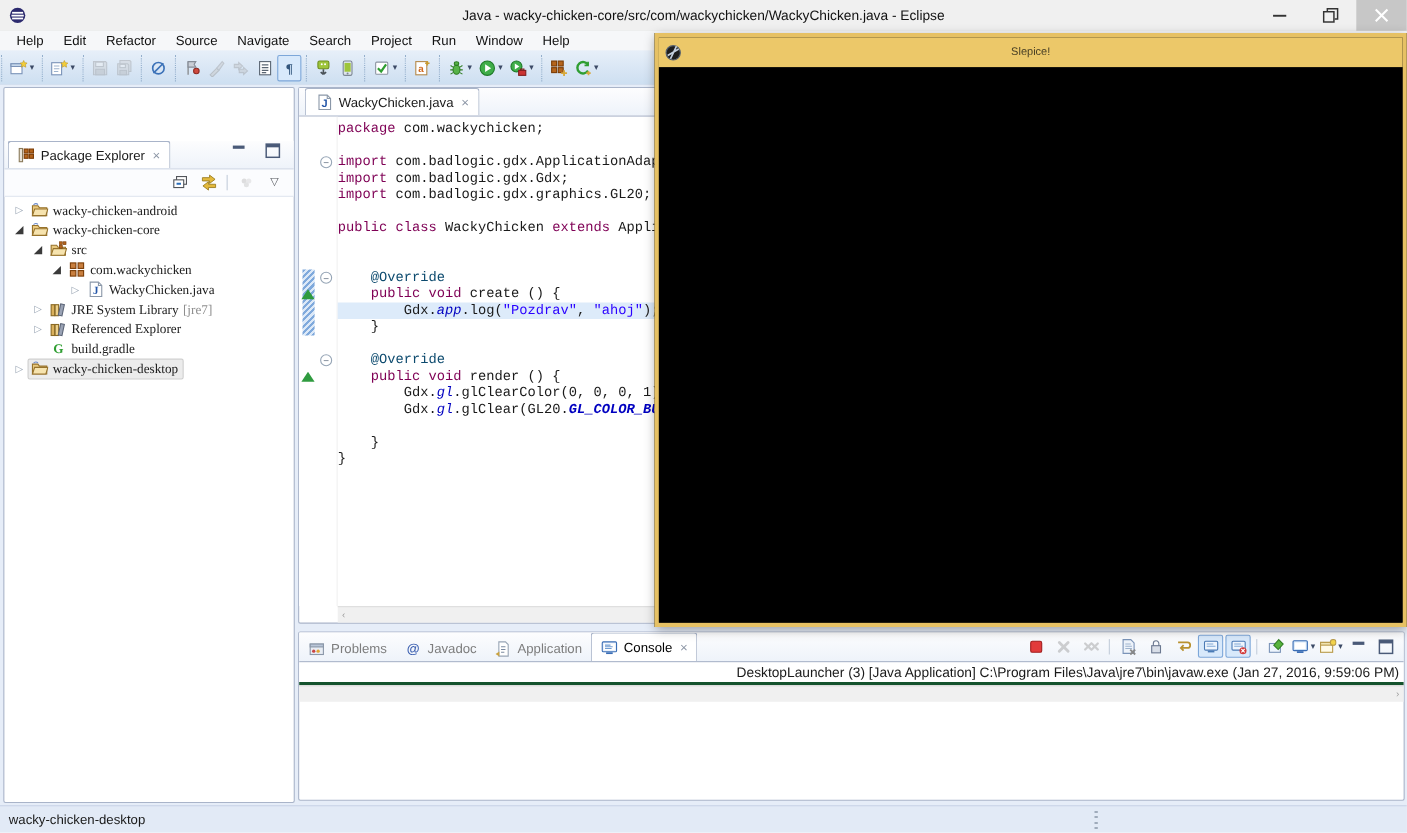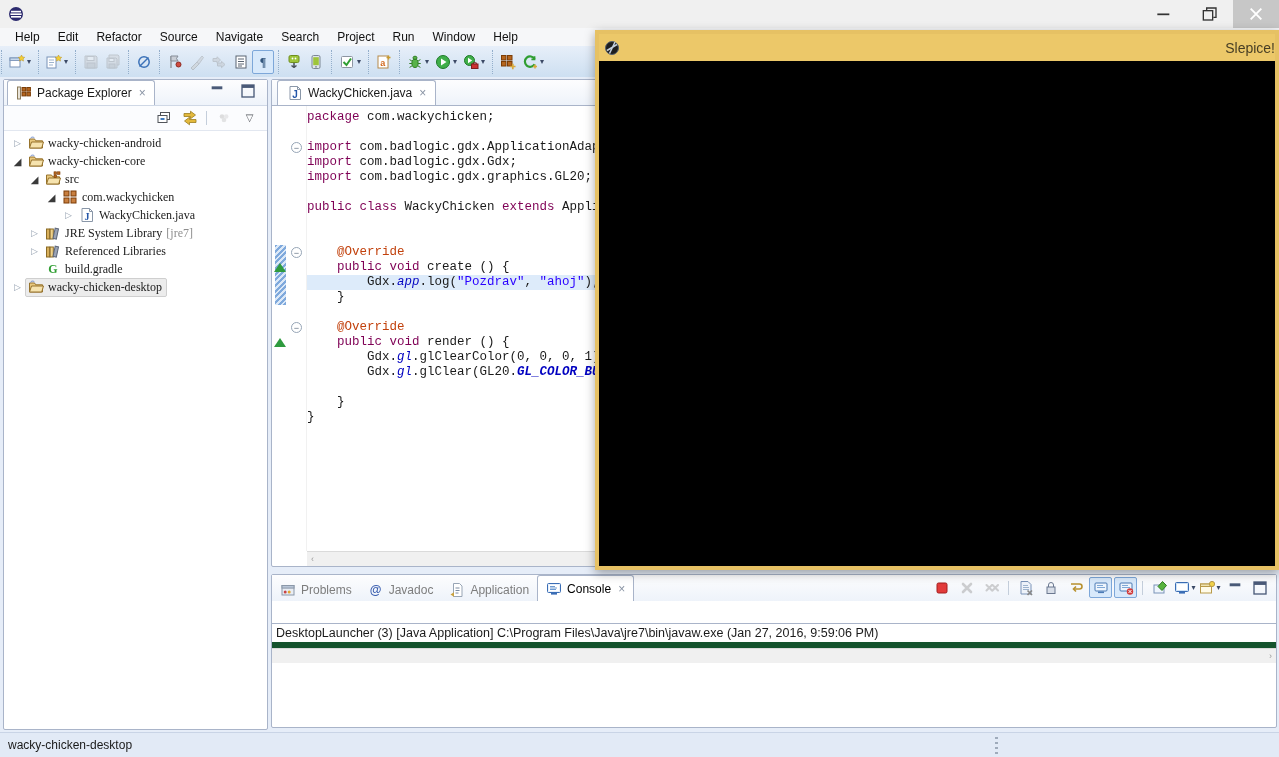--- a/index.html
+++ b/index.html
@@ -29,24 +29,24 @@
   .tb-btn.disabled{opacity:.4;filter:grayscale(.9);}
   .tb-btn.pressed{background:#d8e9fb;border-color:#7da7d9;}
   .dd{font-size:8px;color:#3c4a66;margin-left:2px;}
 
   
   .workbench{position:absolute;left:0;top:77px;right:0;height:656px;background:#e6edf8;}
   .panel{position:absolute;background:#fff;border:1px solid #a9b4c9;border-radius:2px;
          display:flex;flex-direction:column;box-sizing:border-box;}
   .pkg-panel{left:3px;top:2px;width:265px;height:651px;}
   .editor-panel{left:271px;top:2px;width:1006px;height:488px;}
-  .console-panel{left:271px;top:497px;width:1006px;height:154px;}
-
-  .view-header{height:25px;display:flex;align-items:flex-start;justify-content:space-between;
-               background:linear-gradient(#fdfdfe,#eef3fa);}
+  .console-panel{left:271px;top:497px;width:1006px;height:154px;text-align:right;}
+
+  .view-header{height:25px;display:flex;align-items:flex-end;justify-content:space-between;
+               background:linear-gradient(#fdfdfe,#eef3fa);margin-top:48px;}
   .view-tab{display:flex;align-items:center;gap:5px;height:24px;padding:0 8px;margin-left:3px;
             background:#fff;border:1px solid #a9b4c9;border-bottom:none;border-radius:3px 3px 0 0;font-size:12px;}
   .tab-close{color:#8a94a4;font-size:12px;margin-left:2px;}
   .view-minmax{display:flex;gap:8px;align-items:center;padding:0 8px 6px 0;}
   .view-toolbar{height:24px;display:flex;justify-content:flex-end;align-items:center;gap:3px;
                 padding:0 6px;background:#fbfcfe;border-bottom:1px solid #e2e7f0;border-top:1px solid #cfd8e6;}
   .vt-sep{width:1px;height:14px;background:#c4cedb;margin:0 2px;}
 
   
   .tree{flex:1;overflow:hidden;padding-top:3px;}
@@ -63,21 +63,21 @@
         background:#fff;border:1px solid #a9b4c9;border-bottom:none;border-radius:3px 3px 0 0;}
   .editor-body{position:relative;flex:1;background:#fff;border-top:1px solid #a9b4c9;overflow:hidden;}
   .ruler{position:absolute;left:0;top:0;bottom:0;width:16px;background:#fff;}
   .folds{position:absolute;left:16px;top:0;bottom:0;width:18px;background:#fff;border-right:1px solid #f1f1f1;}
   .code{position:absolute;left:35px;top:0;right:0;bottom:0;padding-top:4px;
         font-family:"Liberation Mono",monospace;font-size:12.5px;line-height:15px;white-space:pre;}
   .code-line{height:15px;}
   .code-line.cur{background:#ddebfa;}
   .tk-kw{color:#7f0055;font-weight:normal;}
   .tk-str{color:#2a00ff;}
-  .tk-ann{color:#c2410c;}
+  .tk-ann{color:#0c4a6e;}
   .tk-st{color:#0000c0;font-style:italic;}
   .tk-stb{color:#0000c0;font-style:italic;font-weight:bold;}
   .diff-strip{position:absolute;left:3px;width:11px;
               background:repeating-linear-gradient(135deg,#7fa9dc 0 2px,#dbe8f7 2px 4px);}
   .ovr-tri{position:absolute;left:2px;width:0;height:0;border-left:6px solid transparent;
            border-right:6px solid transparent;border-bottom:9px solid #2f9b3f;}
   .fold-dot{position:absolute;left:3px;width:11px;height:11px;border:1px solid #96a5b6;border-radius:50%;
             color:#5d6c7e;font-size:9px;line-height:10px;text-align:center;background:#fff;box-sizing:border-box;}
   .hscroll{height:14px;background:#f0f0f0;border-top:1px solid #dadada;display:flex;align-items:center;
            justify-content:space-between;color:#9a9a9a;font-size:9px;padding:0 4px;}
@@ -89,42 +89,42 @@
   .ctabs{display:flex;align-items:flex-end;height:26px;}
   .ctab{display:flex;align-items:center;gap:5px;padding:0 8px;height:23px;color:#7d7d7d;}
   .ctab.active{background:#fff;color:#000;border:1px solid #a9b4c9;border-bottom:none;
                border-radius:3px 3px 0 0;height:25px;}
   .console-toolbar{display:flex;align-items:center;gap:2px;padding-bottom:3px;}
   .cbtn{width:21px;height:19px;display:flex;align-items:center;justify-content:center;
         border:1px solid transparent;border-radius:2px;}
   .cbtn.disabled{opacity:.45;filter:grayscale(.9);}
   .cbtn.pressed{background:#d8e9fb;border-color:#7da7d9;}
   .csep{width:1px;height:14px;background:#c4cedb;margin:0 3px;}
-  .console-title{height:18px;line-height:18px;border-top:1px solid #a9b4c9;border-bottom:6px solid #14532d;
-                 padding:0 4px;background:#fff;font-size:12.5px;white-space:nowrap;overflow:hidden;margin-top:22px;}
+  .console-title{height:18px;line-height:18px;border-top:1px solid #a9b4c9;border-bottom:3px solid #14532d;
+                 padding:0 4px;background:#fff;font-size:12.5px;white-space:nowrap;overflow:hidden;}
   .console-out-wrap{flex:1;position:relative;background:#fff;}
   .console-output{position:absolute;left:0;top:0;right:16px;bottom:0;padding:3px 6px;
                   font-family:"Liberation Mono",monospace;font-size:12.5px;white-space:pre;}
   .vscroll{position:absolute;right:0;top:0;bottom:0;width:15px;background:#f0f0f0;border-left:1px solid #e2e2e2;
            display:flex;flex-direction:column;justify-content:space-between;align-items:center;
            color:#9a9a9a;font-size:8px;padding:3px 0;box-sizing:border-box;}
 
   
   .statusbar{position:absolute;left:0;bottom:0;right:0;height:24px;background:#e2eaf6;
              border-top:1px solid #c9d4e6;display:flex;align-items:center;padding-left:8px;}
   .status-grip{position:absolute;left:995px;top:4px;width:3px;height:17px;
                background:repeating-linear-gradient(#9fab bb 0 2px,transparent 2px 5px);
                background:repeating-linear-gradient(#9fabbb 0 2px,transparent 2px 5px);}
 
   
   .gamewin{position:absolute;left:595px;top:30px;width:684px;height:540px;z-index:40;
            border:4px solid #e6c164;background:#000;display:flex;flex-direction:column;
            box-shadow:0 3px 10px rgba(0,0,0,.35);box-sizing:border-box;}
   .game-titlebar{height:27px;background:#ecc869;display:flex;align-items:center;padding:0 5px;position:relative;flex:none;}
-  .game-title{position:absolute;left:0;right:0;text-align:right;font-size:14px;color:#473e24;}
+  .game-title{position:absolute;left:0;right:0;text-align:center;font-size:10px;color:#473e24;}
   .game-client{flex:1;background:#000;}
 
   
   .ic{display:inline-flex;width:16px;height:16px;align-items:center;justify-content:center;flex:none;}
   .ic svg{width:16px;height:16px;display:block;}
   .ic .g{font-size:12px;line-height:16px;}
   .sash-v{position:absolute;left:268px;top:0;width:3px;height:656px;}
   .sash-h{position:absolute;left:271px;top:490px;width:1006px;height:7px;}
 </style>
 </head>
@@ -134,20 +134,21 @@
 
   <div class="titlebar">
     <span class="ic app-icon">
         <svg viewBox="0 0 16 16">
           <circle cx="8" cy="8" r="7" fill="#2c2a6e"></circle>
           <rect x="3" y="4.8" width="10" height="1.6" fill="#fff"></rect>
           <rect x="2.4" y="7.4" width="11.2" height="1.6" fill="#fff"></rect>
           <rect x="3" y="10" width="10" height="1.6" fill="#fff"></rect>
         </svg>
       </span>
+    <span class="title-text">Java - wacky-chicken-core/src/com/wackychicken/WackyChicken.java - Eclipse</span>
     <span class="win-controls">
         <span class="win-btn">
           <span class="ic">
             <svg viewBox="0 0 12 12">
               <rect x="1" y="5.6" width="9" height="1.3" fill="#333"></rect>
             </svg>
           </span>
         </span>
         <span class="win-btn">
           <span class="ic">
@@ -543,21 +544,21 @@
             <span class="row-inner">
               <span class="ic">
                 <svg viewBox="0 0 16 16">
                   <rect x="1.5" y="4" width="3.2" height="10" fill="#d9b05c" stroke="#8a6a25"></rect>
                   <rect x="5.1" y="4" width="3.2" height="10" fill="#efd28b" stroke="#8a6a25"></rect>
                   <g transform="rotate(12 11 9)">
                     <rect x="9" y="3.5" width="3.4" height="10.5" fill="#9aa3b5" stroke="#5d6678"></rect>
                   </g>
                 </svg>
               </span>
-              <span class="tree-label">Referenced Libraries</span>
+              <span class="tree-label">Referenced Explorer</span>
             </span>
           </div>
           <div class="tree-row" style="padding-left: 23px;">
             <span class="expander"></span>
             <span class="row-inner">
               <span class="ic">
                 <span class="g" style="color:#2f9e32;font-weight:bold;">G</span>
               </span>
               <span class="tree-label">build.gradle</span>
             </span>

